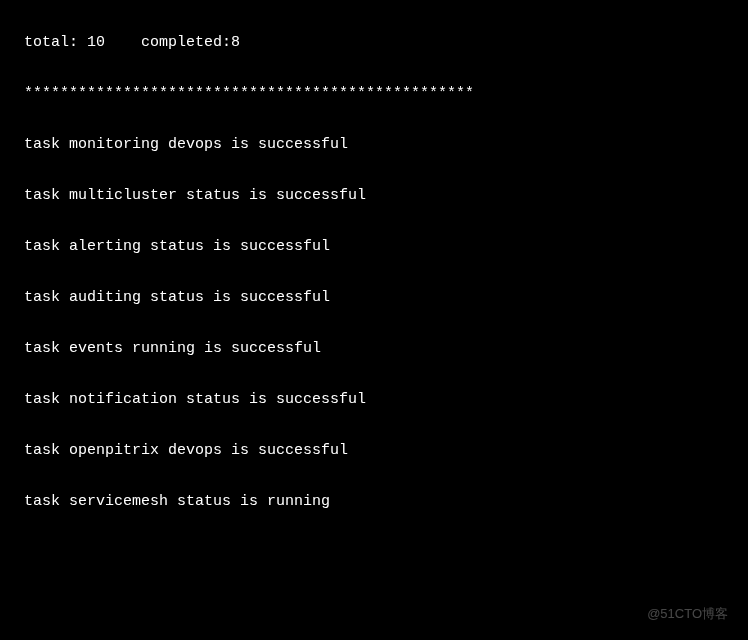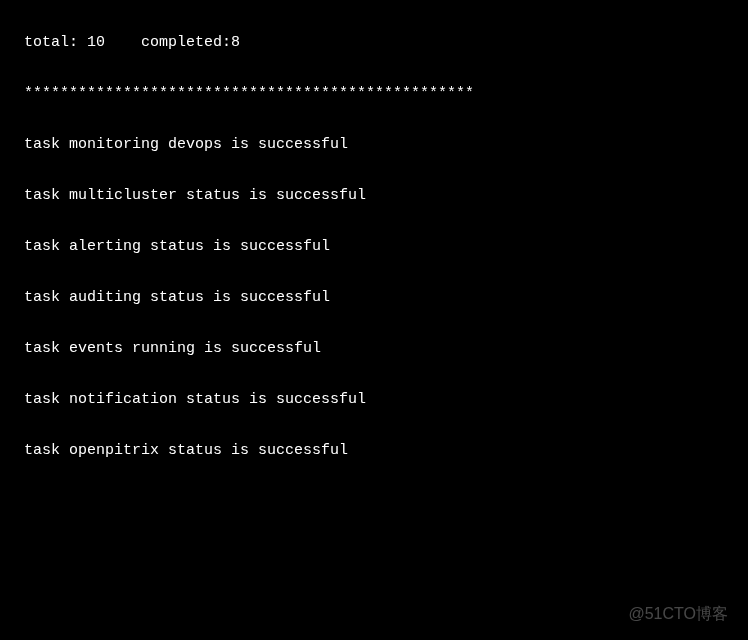--- a/index.html
+++ b/index.html
@@ -23,37 +23,38 @@
       white-space: pre;
     }
     .terminal div {
       height: 17px;
     }
     .watermark {
       position: absolute;
       bottom: 18px;
       right: 20px;
       color: rgba(255,255,255,0.28);
-      font-size: 16px;
+      font-size: 13px;
       font-family: Arial, sans-serif;
     }
   </style>
 </head>
 <body>
 
 <div class="terminal">
   <div>total: 10    completed:8</div>
   <div>**************************************************</div>
   <div>task monitoring devops is successful</div>
   <div>task multicluster status is successful</div>
   <div>task alerting status is successful</div>
   <div>task auditing status is successful</div>
   <div>task events running is successful</div>
   <div>task notification status is successful</div>
-  <div>task openpitrix status is successful</div>
+  <div>task openpitrix devops is successful</div>
+  <div>task servicemesh status is running</div>
   
   
   
   
   
   
   
   
   
   

